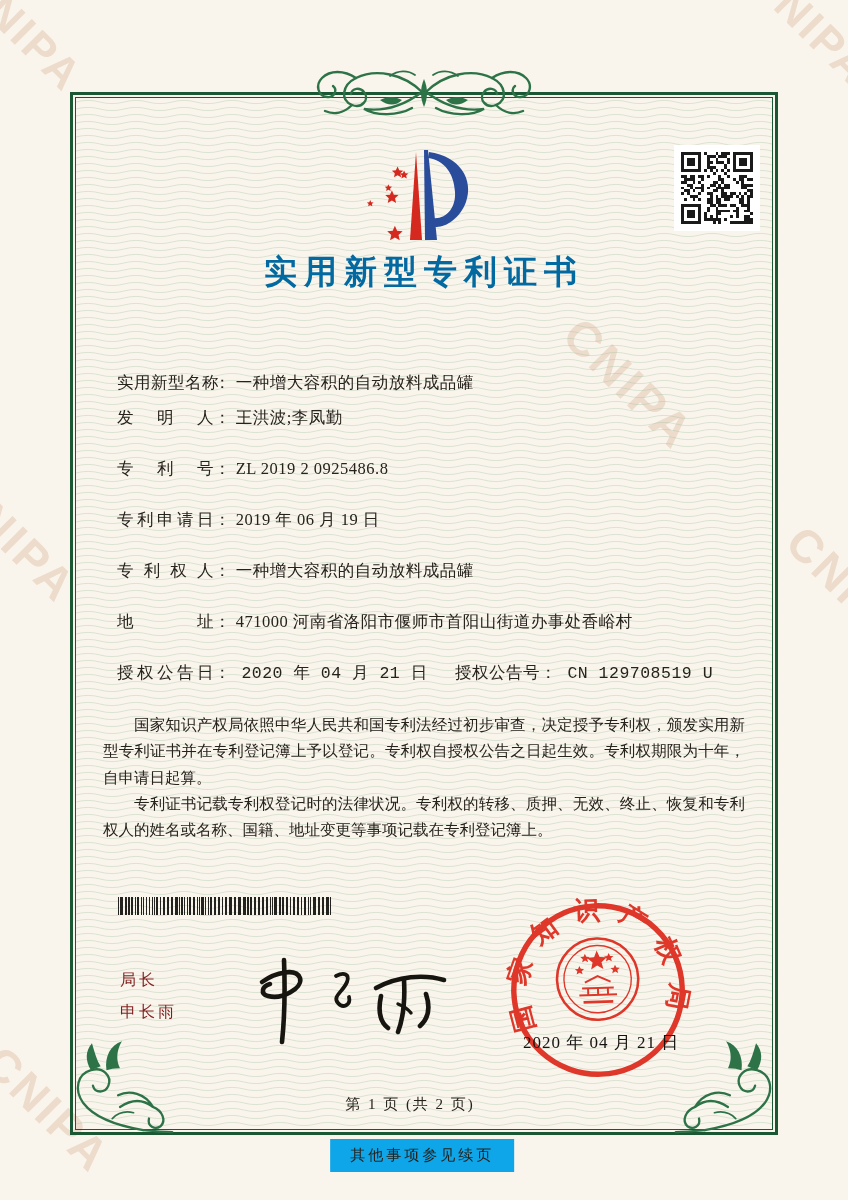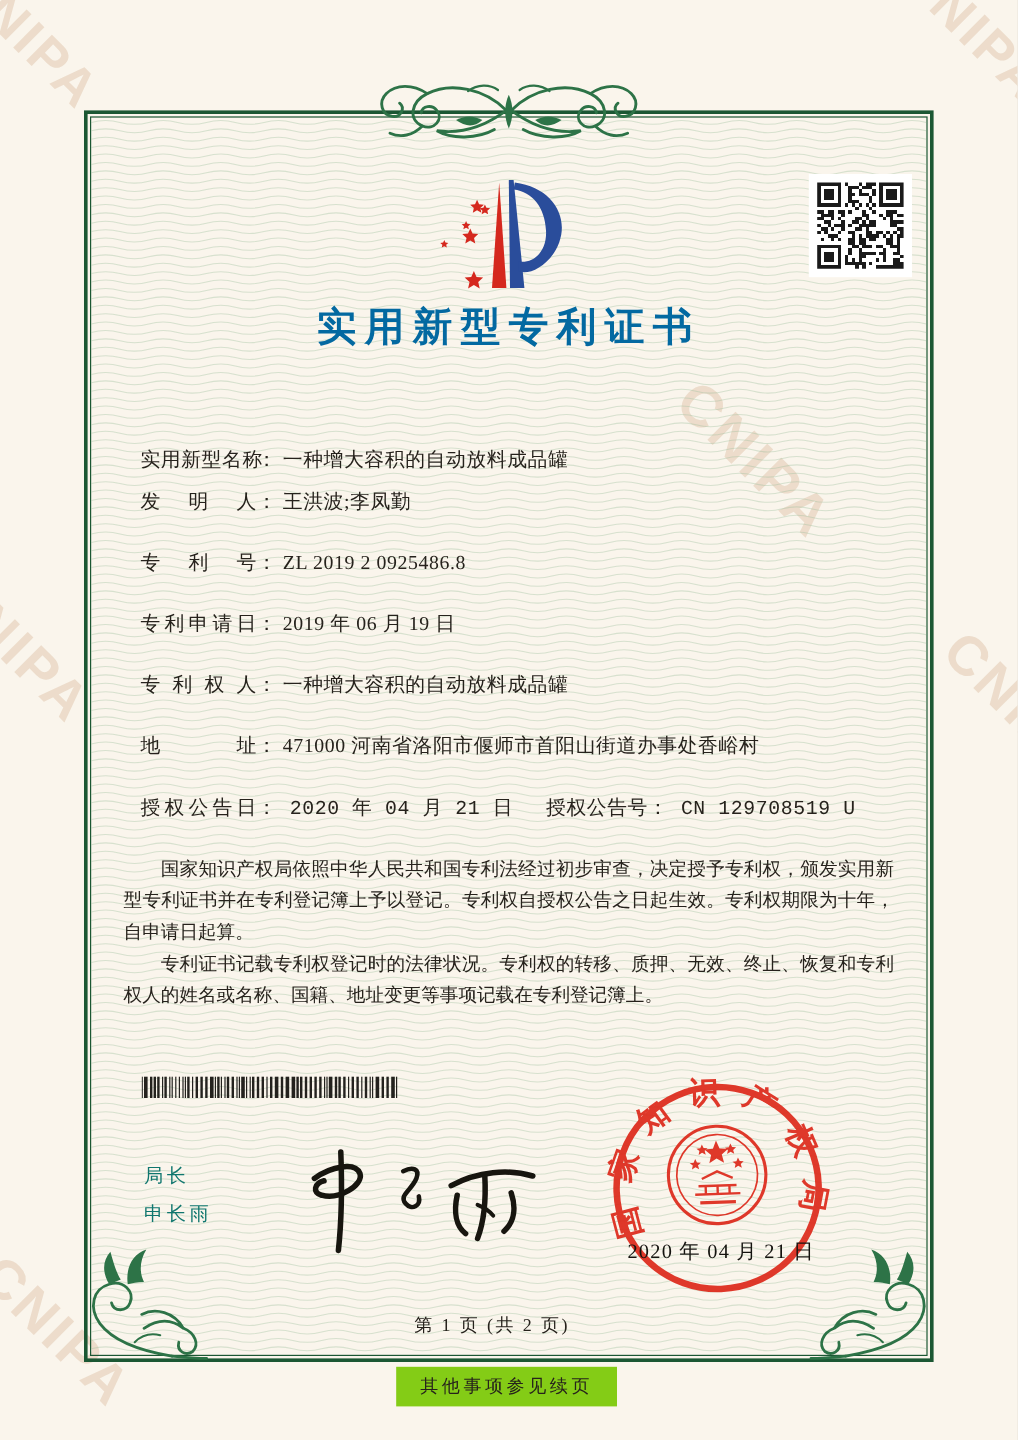--- a/index.html
+++ b/index.html
@@ -41,35 +41,35 @@
   .fsecond{position:absolute;left:338px;top:0;}
   
   .body-text{
     position:absolute;left:103px;top:699px;width:642px;
     font-size:15.5px;line-height:26.3px;text-align:justify;margin-top:13px;
   }
   .body-text p{margin:0;text-indent:2em;}
   
   .barcode{position:absolute;left:118px;top:897px;width:218px;height:18px;}
   
-  .signer{position:absolute;left:120px;font-size:16px;font-family:Liberation Sans, sans-serif;color:#0f766e;letter-spacing:3px;}
+  .signer{position:absolute;left:120px;font-size:16px;font-family:Liberation Sans, sans-serif;color:#7f1d1d;letter-spacing:3px;}
   .signer.t1{top:970px;}
   .signer.t2{top:1002px;}
   .signature{position:absolute;left:248px;top:952px;width:205px;height:95px;}
   
   .seal{position:absolute;left:494px;top:886px;width:208px;height:208px;opacity:0.93;transform:rotate(-2deg);}
   .seal-date{
     position:absolute;left:506px;top:1031px;width:190px;text-align:center;
     font-size:17px;color:#14130f;letter-spacing:1px;white-space:nowrap;
   }
   
   .page-indicator{position:absolute;left:76px;top:1095px;width:668px;text-align:center;font-size:15px;letter-spacing:2px;}
   .cont-note{
     position:absolute;left:50%;top:1139px;transform:translateX(-51%);
-    background:#84cc16;padding:7px 20px;font-size:15px;letter-spacing:3px;white-space:nowrap;
+    background:#0ea5e9;padding:7px 20px;font-size:15px;letter-spacing:3px;white-space:nowrap;
   }
 </style>
 </head>
 <body>
 
 <div class="page">
 
   <div class="wm" style="left:-52px;top:6px;font-size:44px;">CNIPA</div>
   <div class="wm" style="left:736px;top:0px;font-size:44px;">CNIPA</div>
   <div class="wm" style="left:-64px;top:512px;font-size:46px;">CNIPA</div>

